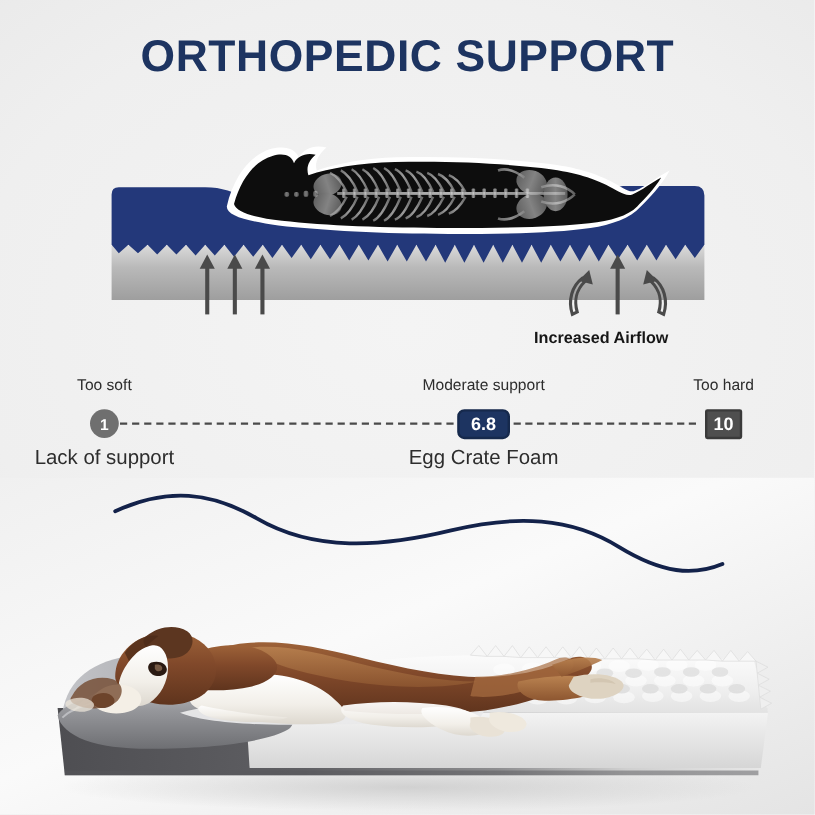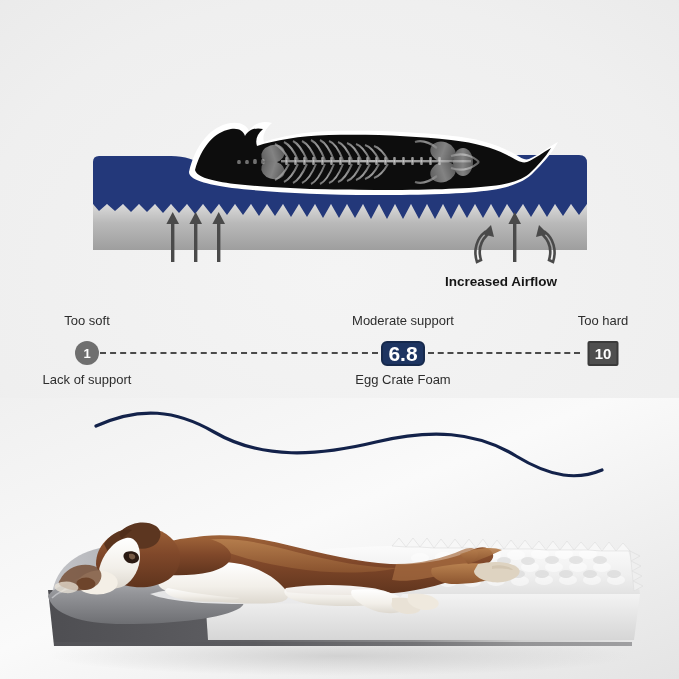--- a/index.html
+++ b/index.html
@@ -70,21 +70,21 @@
     position: absolute;
     font-size: 13px;
     color: #2d2d2d;
     white-space: nowrap;
     text-align: center;
     transform: translateX(-50%);
     top: 8px;
   }
   .scale-bottom-label {
     position: absolute;
-    font-size: 13px;
+    font-size: 17px;
     color: #2d2d2d;
     white-space: nowrap;
     text-align: center;
     transform: translateX(-50%);
     top: 67px;
   }
   .dash-line {
     position: absolute;
     top: 47px;
     height: 0;
@@ -111,21 +111,21 @@
     background: #6f6f6f;
     font-size: 13px;
   }
   #marker-68 {
     left: 387px;
     width: 44px;
     height: 25px;
     border-radius: 6px;
     background: #1d3461;
     border: 2px solid #16294c;
-    font-size: 21px;
+    font-size: 15px;
     box-sizing: border-box;
   }
   #marker-10 {
     left: 587px;
     width: 31px;
     height: 25px;
     border-radius: 2px;
     background: #4f4f4f;
     border: 2px solid #3a3a3a;
     font-size: 15px;
@@ -140,20 +140,21 @@
     width: 679px;
     height: 281px;
   }
   #photo svg { display: block; }
 </style>
 </head>
 <body>
 
 <div id="page">
 
+  <div id="title">ORTHOPEDIC SUPPORT</div>
 
   <div id="diagram">
     <svg width="510" height="180" viewBox="0 0 510 180">
       <defs>
         <linearGradient id="baseGrad" x1="0" y1="0" x2="0" y2="1">
           <stop offset="0%" stop-color="#d9d9d9"></stop>
           <stop offset="40%" stop-color="#b9b9b9"></stop>
           <stop offset="100%" stop-color="#9e9e9e"></stop>
         </linearGradient>
         <linearGradient id="skelGrad" x1="0" y1="0" x2="1" y2="0">

